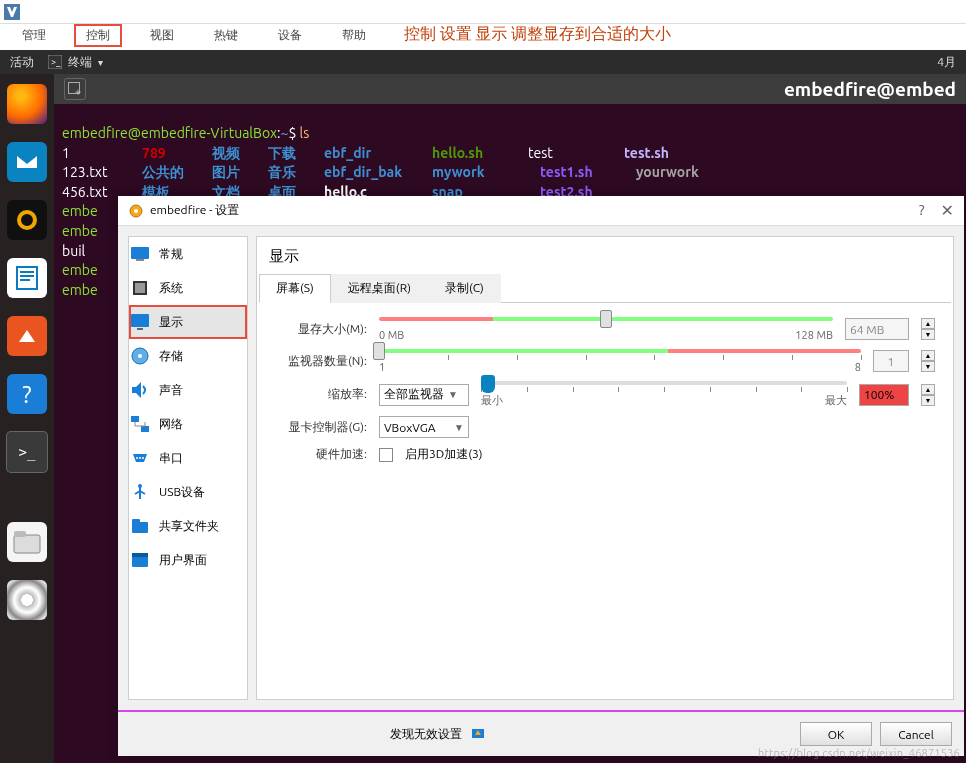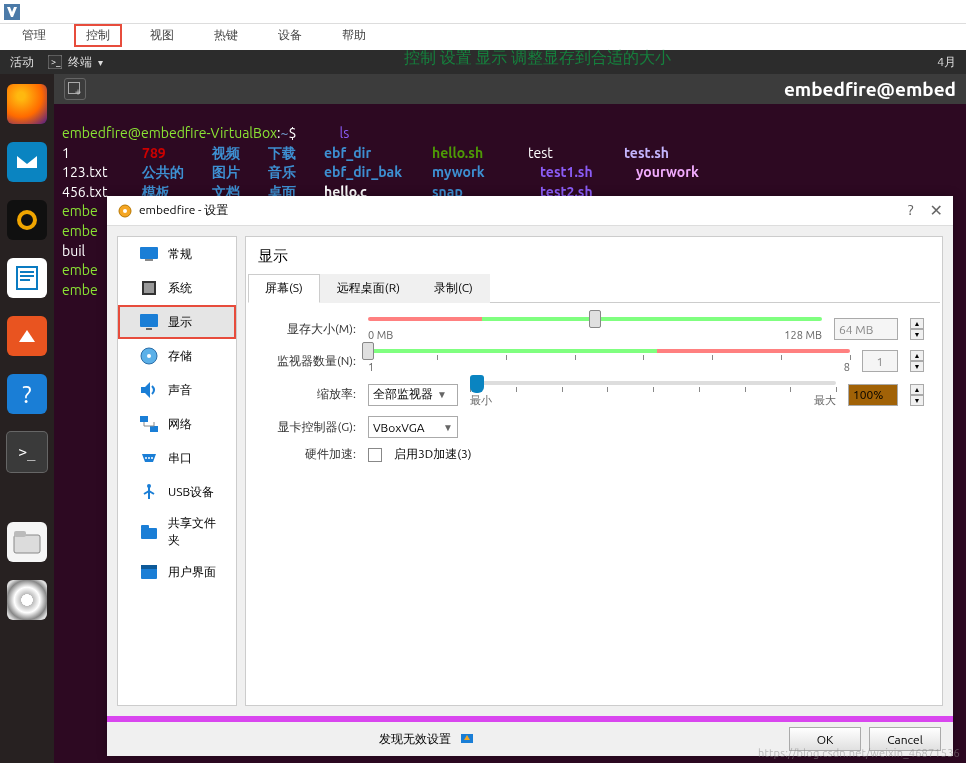--- a/index.html
+++ b/index.html
@@ -7,21 +7,21 @@
 
 
 .vb-titlebar { height: 24px; background: #fff; display: flex; align-items: center; padding-left: 4px; border-bottom: 1px solid #ddd; }
 .vb-titlebar .vb-icon { width: 16px; height: 16px; margin-right: 6px; }
 .vb-title { font-size: 12px; color: #000; }
 
 
 .vb-menubar { height: 26px; background: #fff; display: flex; align-items: flex-start; padding-left: 10px; gap: 16px; }
 .vb-menu-item { font-size: 12px; color: #444; padding: 3px 12px; cursor: pointer; }
 .vb-menu-item.highlighted { border: 2px solid #e74c3c; padding: 1px 10px; }
-.annotation { color: #15803d; font-size: 16px; margin-left: 10px; margin-top: 24px; }
+.annotation { color: #c2410c; font-size: 16px; margin-left: 10px; }
 
 
 .ubuntu-topbar { height: 24px; background: #2c2c2c; display: flex; align-items: center; padding: 0 10px; color: #ddd; font-size: 12px; }
 .ubuntu-topbar .activity { margin-right: 14px; }
 .ubuntu-topbar .term-label { display: flex; align-items: center; gap: 6px; }
 .ubuntu-topbar .chevron { font-size: 10px; }
 .ubuntu-topbar .time { margin-left: auto; }
 
 
 .launcher { position: absolute; left: 0; top: 74px; width: 54px; height: calc(100% - 74px); background: #272121; display: flex; flex-direction: column; align-items: center; padding-top: 10px; gap: 18px; }
@@ -44,46 +44,46 @@
 .newtab-btn { width: 22px; height: 22px; border: 1px solid #666; color:#ccc; display:flex;align-items:center;justify-content:center; font-size:14px; border-radius:3px; cursor:pointer; position:relative; }
 .newtab-btn::before { content:""; width:10px; height:10px; border:1px solid #aaa; position:absolute; top:3px; left:3px; }
 .newtab-btn span { position:relative; top:3px; left:3px; font-size:10px; }
 .term-title-right { margin-left:auto; color:#fff; font-size:19px; font-weight:bold; }
 
 .terminal-body { position: absolute; left: 54px; top: 104px; right: 0; background: #2d0922; color: #fff; font-family: "Ubuntu Mono", monospace; font-size: 14px; padding: 20px 8px; line-height: 1.4; height: 660px; }
 .prompt .user { color: #8ae234; }
 .prompt .host { color: #8ae234; }
 .prompt .path { color: #729fcf; }
 .prompt .dollar { color: #fff; }
-.cmd { color: #8b5cf6; margin-left: 40px; }
+.cmd { color: #fdba74; }
 .ls-row { display: flex; gap: 0; white-space: pre; }
 .col { display: inline-block; }
 .c1 { width: 80px; color: #fff; }
 .c2 { width: 70px; color: #3d8fd1; font-weight:bold; }
 .c2.red { color: #cc0000; background: none; }
 .c3 { width: 56px; color: #3d8fd1; font-weight:bold; }
 .c4 { width: 56px; color: #3d8fd1; font-weight:bold; }
 .c5 { width: 108px; color: #3d8fd1; font-weight:bold; }
 .c6 { width: 96px; color: #4e9a06; font-weight:bold; }
 .c7 { width: 96px; color: #fff; }
 .c7.green { color: #8b5cf6; font-weight:bold; }
 .c8 { width: 96px; color: #c4b5fd; font-weight:bold; }
 .plain { color: #fff; }
 
 
-.settings-dialog { position: absolute; left: 107px; top: 196px; width: 846px; height: 560px; background: #f0f0f0; box-shadow: 0 0 10px rgba(0,0,0,0.3); display: flex; flex-direction: column; }
+.settings-dialog { position: absolute; left: 118px; top: 196px; width: 846px; height: 560px; background: #f0f0f0; box-shadow: 0 0 10px rgba(0,0,0,0.3); display: flex; flex-direction: column; }
 .dlg-titlebar { height: 30px; display:flex; align-items:center; padding: 0 10px; font-size: 12px; background: #fff; border-bottom: 1px solid #ddd; }
 .dlg-titlebar .cog { margin-right: 6px; }
 .dlg-titlebar .right-ctrl { margin-left:auto; display:flex; gap:16px; color:#666; }
 .dlg-titlebar .q { cursor:pointer; font-size:15px; }
 .dlg-titlebar .x { cursor:pointer; font-size:16px; }
 
 .dlg-body { flex:1; display:flex; padding: 10px; gap: 8px; }
 .sidebar { width: 120px; background: #fff; border: 1px solid #ccc; overflow:auto; }
-.sb-item { display:flex; align-items:center; gap: 8px; padding: 6px 20px; font-size: 12px; cursor:pointer; border-bottom: 0; }
+.sb-item { display:flex; align-items:center; gap: 8px; padding: 6px 0; font-size: 12px; cursor:pointer; border-bottom: 0; }
 .sb-item.selected { background: #e5e5e5; }
 .sb-item.highlighted-red { outline: 2px solid #e74c3c; outline-offset: -2px; }
 .sb-icon { width: 22px; height: 22px; flex-shrink:0; }
 
 .main-pane { flex:1; background: #fff; border: 1px solid #ccc; display:flex; flex-direction:column; }
 .pane-title { font-size: 15px; padding: 10px 12px 8px; }
 .tabs { display:flex; border-bottom: 1px solid #ccc; margin: 0 2px; }
 .tab { padding: 5px 16px; font-size: 12px; border: 1px solid transparent; border-bottom: none; cursor:pointer; background:#f0f0f0; margin-bottom:-1px; }
 .tab.active { background: #fff; border-color: #ccc; border-bottom: 1px solid #fff; }
 
@@ -91,34 +91,34 @@
 .form-row { display:flex; align-items:center; margin-bottom: 8px; gap: 12px; }
 .form-row label { width: 92px; text-align:right; color:#333; }
 .slider-wrap { flex:1; position: relative; }
 .slider-track { height: 4px; background: #ddd; border-radius: 2px; position:relative; }
 .slider-track.redish { background: linear-gradient(to right, #ff8080 0%, #ff8080 25%, #80ff80 25%, #80ff80 100%); }
 .slider-track.greenred { background: linear-gradient(to right, #80ff80 0%, #80ff80 60%, #ff8080 60%, #ff8080 100%); }
 .slider-thumb { width: 12px; height: 18px; background: #e0e0e0; border: 1px solid #888; border-radius: 2px; position:absolute; top: -7px; transform: translateX(-50%); cursor:pointer; }
 .slider-scale { display:flex; justify-content:space-between; font-size:11px; color:#666; margin-top: 8px; }
 .slider-ticks { position:absolute; left:0; right:0; top:6px; height:5px; }
 .slider-ticks span { position:absolute; width:1px; height:5px; background:#888; }
-.valbox { width: 64px; height: 22px; border: 1px solid #aaa; background:#a16207; display:flex; align-items:center; padding: 0 4px; font-size:12px; }
+.valbox { width: 64px; height: 22px; border: 1px solid #aaa; background:#ef4444; display:flex; align-items:center; padding: 0 4px; font-size:12px; }
 .valbox.small { width: 36px; justify-content:center; }
 .valbox.disabled { color:#888; background:#f5f5f5; }
 .spinner { display:flex; flex-direction:column; }
 .spinner button { width:14px; height:11px; font-size:7px; border:1px solid #aaa; background:#f0f0f0; cursor:pointer; padding:0; line-height:1; }
 
 .combo { height: 22px; border: 1px solid #aaa; background:#fff; padding: 8px 4px; font-size:12px; display:flex; align-items:center; min-width: 90px; }
 .combo .arrow { margin-left: 4px; color:#666; font-size:10px; }
 
 .blue-thumb { width: 14px; height: 18px; background: #0a84c1; border-radius: 3px 3px 6px 6px; position:absolute; top:-6px; cursor:pointer; }
 
 .checkbox { width:14px; height:14px; border:1px solid #888; background:#fff; }
 
-.dlg-footer { height: 40px; margin-top:auto; display:flex; align-items:center; padding: 0 12px; gap: 8px; border-top: 6px solid #d946ef; background:#f0f0f0; }
+.dlg-footer { height: 46px; margin-top:auto; display:flex; align-items:center; padding: 0 12px; gap: 8px; border-top: 2px solid #d946ef; background:#f0f0f0; }
 .footer-text { font-size:12px; margin-right:auto; margin-left: 260px; display:flex; align-items:center; gap:8px; }
 .warn-icon { width:16px; height:16px; }
 .dlg-btn { min-width: 72px; height: 24px; border: 1px solid #aaa; background: linear-gradient(#fff, #e0e0e0); font-size:12px; cursor:pointer; }
 
 .watermark { position:absolute; right:6px; bottom:4px; color:#888; font-size:11px; opacity:0.55; letter-spacing:0.2px; }
 </style>
 </head>
 <body>
 
 <div class="vb-titlebar">
@@ -192,21 +192,21 @@
 </div>
 
 <div class="terminal-body">
   <div class="prompt">
     <span class="user">embedfire</span><span class="user">@</span><span class="host">embedfire-VirtualBox</span><span class="plain">:</span><span class="path">~</span><span class="dollar">$ </span><span class="cmd">ls</span>
   </div>
   <div class="ls-row">
     <span class="col c1">1</span><span class="col c2 red">789</span><span class="col c3">视频</span><span class="col c4">下载</span><span class="col c5">ebf_dir</span><span class="col c6">hello.sh</span><span class="col c7">test</span><span class="col c8">test.sh</span>
   </div>
   <div class="ls-row">
-    <span class="col c1">123.txt</span><span class="col c2">公共的</span><span class="col c3">图片</span><span class="col c4">音乐</span><span class="col c5">ebf_dir_bak</span><span class="col c5" style="color:#3d8fd1">mywork</span><span class="col c7 green">test1.sh</span><span class="col c8" style="color:#f0abfc">yourwork</span>
+    <span class="col c1">123.txt</span><span class="col c2">公共的</span><span class="col c3">图片</span><span class="col c4">音乐</span><span class="col c5">ebf_dir_bak</span><span class="col c5" style="color:#3d8fd1">mywork</span><span class="col c7 green">test1.sh</span><span class="col c8" style="color:#a3a3a3">yourwork</span>
   </div>
   <div class="ls-row">
     <span class="col c1">456.txt</span><span class="col c2">模板</span><span class="col c3">文档</span><span class="col c4">桌面</span><span class="col c5" style="color:#fff">hello.c</span><span class="col c5" style="color:#3d8fd1">snap</span><span class="col c7 green">test2.sh</span><span class="col c8"></span>
   </div>
   <div class="prompt"><span class="user">embe</span></div>
   <div class="prompt"><span class="user">embe</span></div>
   <div class="prompt"><span class="plain">buil</span></div>
   <div class="prompt"><span class="user">embe</span></div>
   <div class="prompt"><span class="user">embe</span></div>
 </div>

